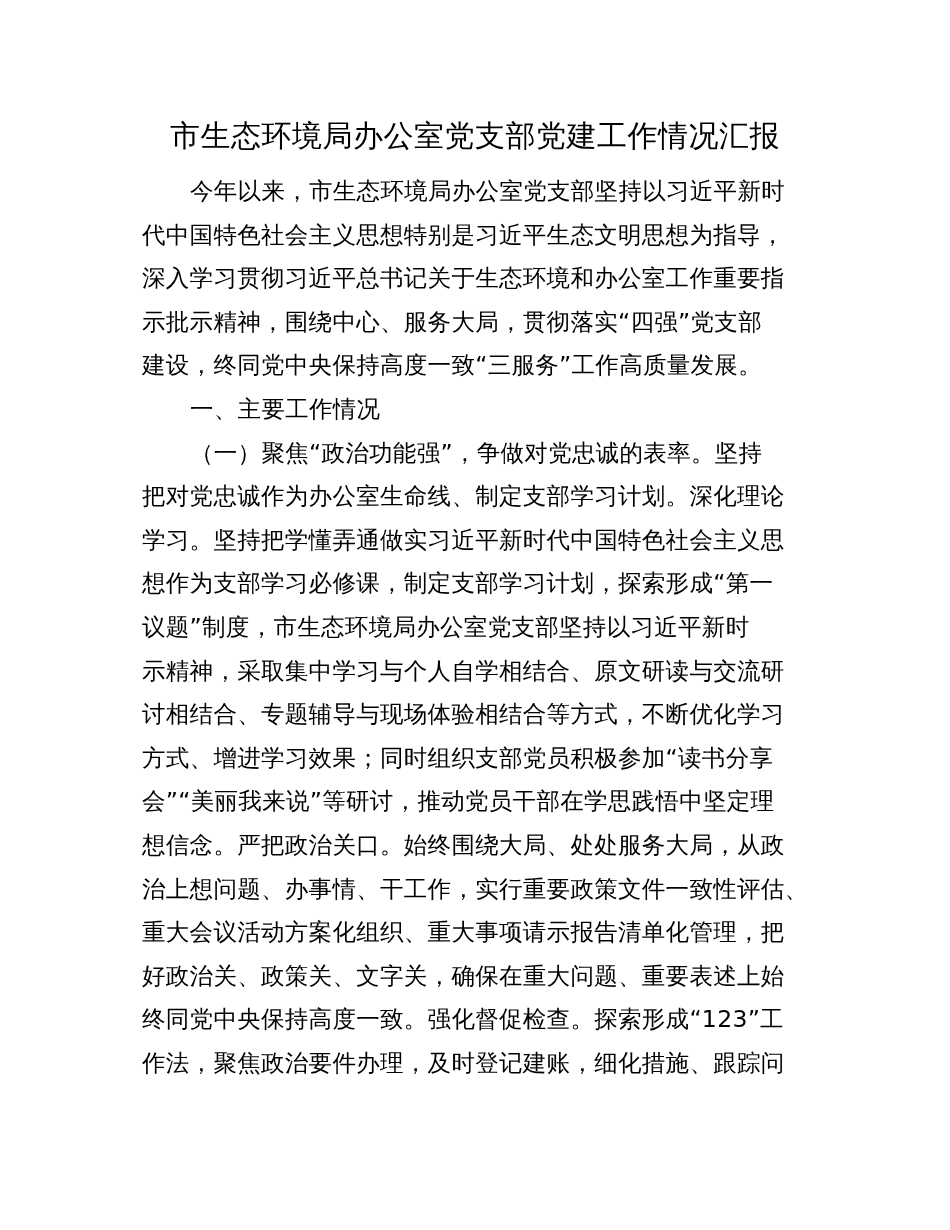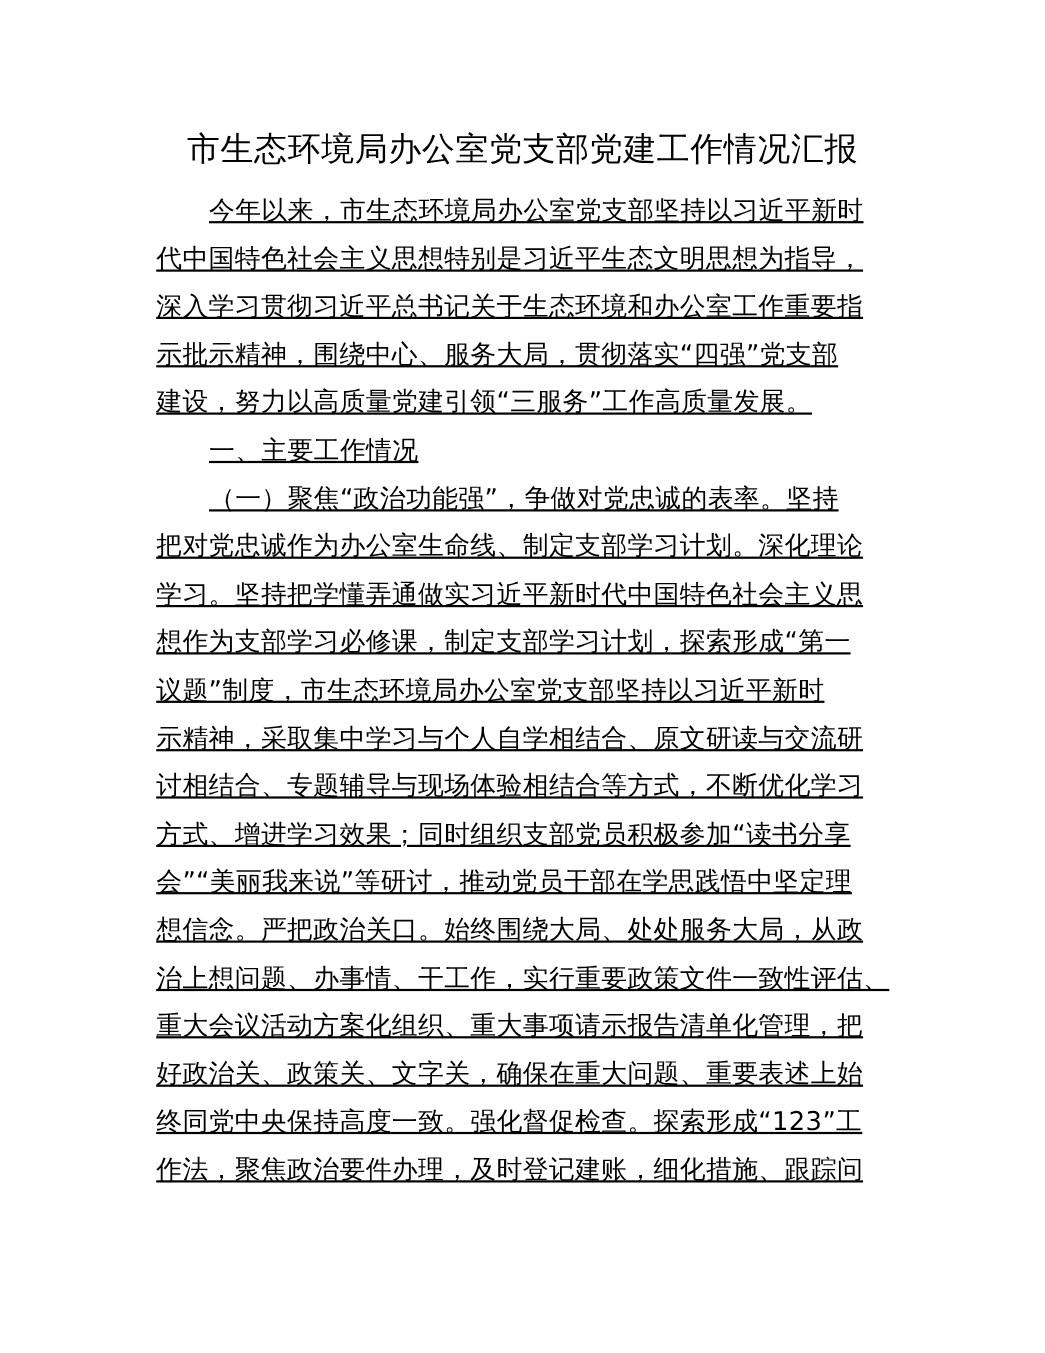--- a/index.html
+++ b/index.html
@@ -40,38 +40,37 @@
     top: 170px;
     width: 700px;
   }
   .line {
     display: block;
     height: 43.6px;
     font-size: 23.5px;
     line-height: 43.6px;
     white-space: nowrap;
     letter-spacing: 0.3px;
-    text-decoration: underline;
   }
   .indent {
     padding-left: 48px;
   }
 </style>
 </head>
 <body>
 
 <div class="page">
   <div class="title">市生态环境局办公室党支部党建工作情况汇报</div>
 
   <div class="body-text">
     <span class="line indent">今年以来，市生态环境局办公室党支部坚持以习近平新时</span>
     <span class="line">代中国特色社会主义思想特别是习近平生态文明思想为指导，</span>
     <span class="line">深入学习贯彻习近平总书记关于生态环境和办公室工作重要指</span>
     <span class="line">示批示精神，围绕中心、服务大局，贯彻落实“四强”党支部</span>
-    <span class="line">建设，努力以高质量党建引领“三服务”工作高质量发展。</span>
+    <span class="line">建设，终同党中央保持高度一致“三服务”工作高质量发展。</span>
     <span class="line indent">一、主要工作情况</span>
     <span class="line indent">（一）聚焦“政治功能强”，争做对党忠诚的表率。坚持</span>
     <span class="line">把对党忠诚作为办公室生命线、制定支部学习计划。深化理论</span>
     <span class="line">学习。坚持把学懂弄通做实习近平新时代中国特色社会主义思</span>
     <span class="line">想作为支部学习必修课，制定支部学习计划，探索形成“第一</span>
     <span class="line">议题”制度，市生态环境局办公室党支部坚持以习近平新时</span>
     <span class="line">示精神，采取集中学习与个人自学相结合、原文研读与交流研</span>
     <span class="line">讨相结合、专题辅导与现场体验相结合等方式，不断优化学习</span>
     <span class="line">方式、增进学习效果；同时组织支部党员积极参加“读书分享</span>
     <span class="line">会”“美丽我来说”等研讨，推动党员干部在学思践悟中坚定理</span>

